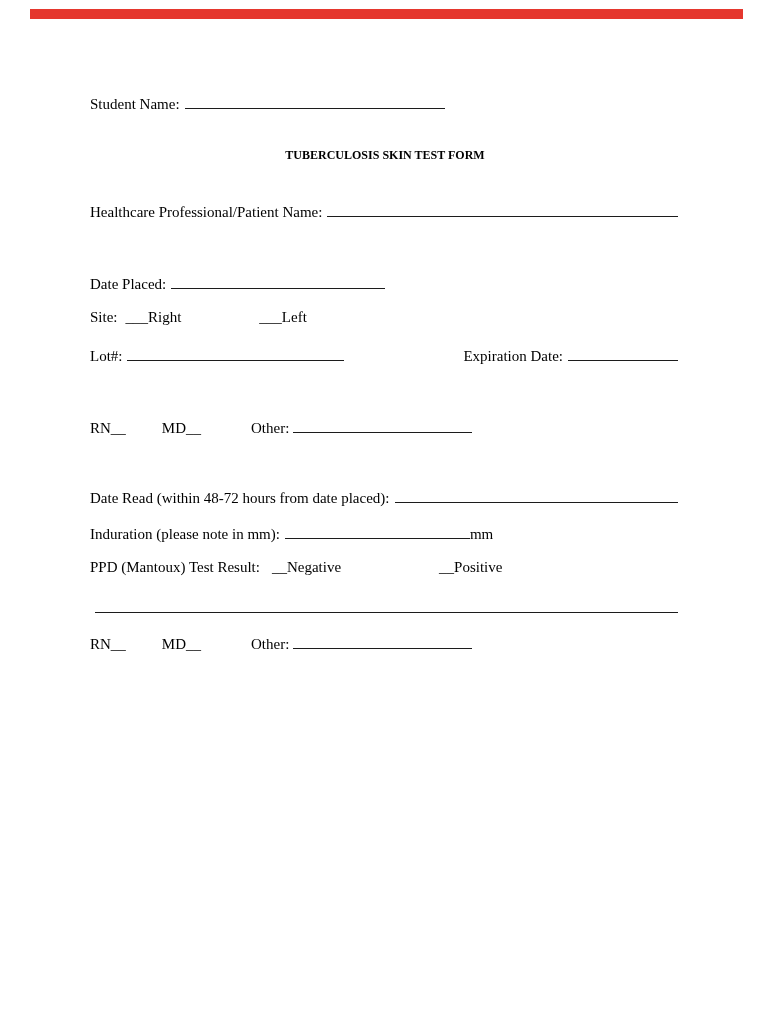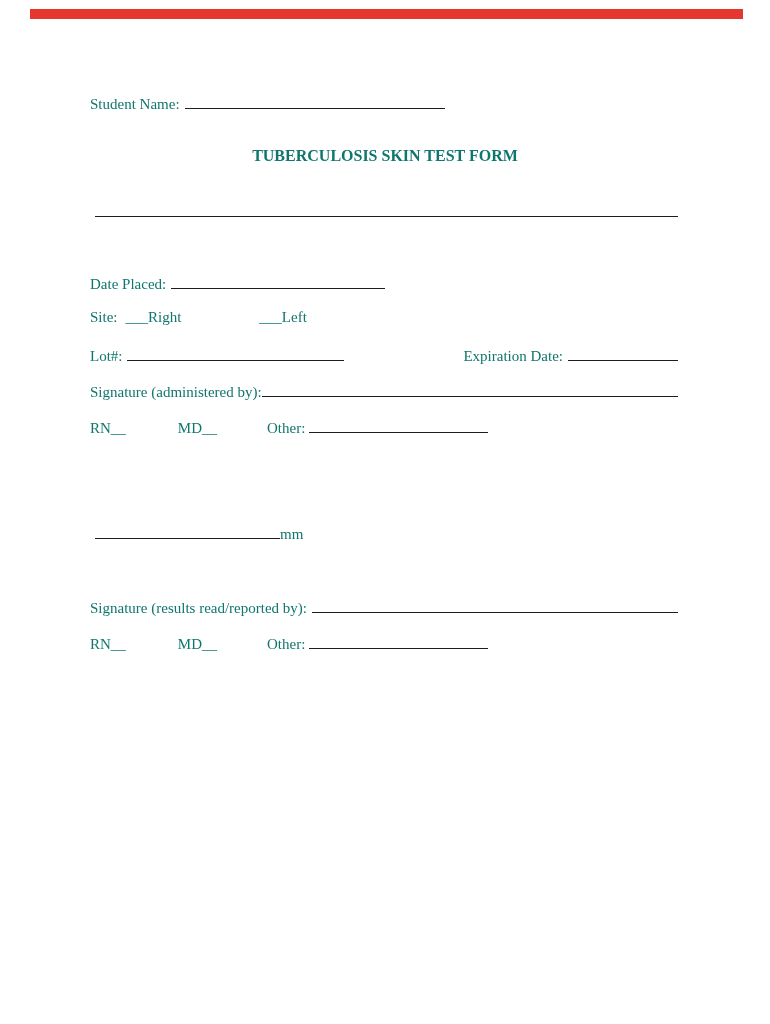--- a/index.html
+++ b/index.html
@@ -3,21 +3,21 @@
 <meta charset="utf-8">
 <style>
   html, body { margin: 0; padding: 0; background: #ffffff; }
   .page {
     position: relative;
     width: 770px;
     height: 889px;
     background: #ffffff;
     font-family: "Liberation Serif", "DejaVu Serif", serif;
     font-size: 15px;
-    color: #0f766e;
+    color: #000000;
     overflow: hidden;
   }
   .accent-bar {
     position: absolute;
     top: 9px;
     left: 30px;
     width: 713px;
     height: 10px;
     background: #e5372e;
   }
@@ -29,38 +29,38 @@
     align-items: baseline;
     line-height: 19px;
     white-space: nowrap;
   }
   .title-row {
     position: absolute;
     left: 0;
     right: 0;
     text-align: center;
     font-weight: bold;
-    font-size: 16px;
+    font-size: 12px;
     line-height: 19px;
   }
   .lbl { white-space: pre; }
   .blank {
     display: inline-block;
     border-bottom: 1px solid #1c1c1c;
     height: 16px;
     vertical-align: -3px;
     flex: 0 0 auto;
   }
   .blank.grow { flex: 1 1 auto; }
   .ml4  { margin-left: 4px; }
   .ml5  { margin-left: 5px; }
   .ml12 { margin-left: 12px; }
   .ml18 { margin-left: 8px; }
   .ml50 { margin-left: 50px; }
-  .ml52 { margin-left: 52px; }
+  .ml52 { margin-left: 36px; }
   .ml78 { margin-left: 78px; }
   .ml98 { margin-left: 98px; }
   .mlauto { margin-left: auto; }
   .w110 { width: 110px; }
   .w179 { width: 179px; }
   .w185 { width: 185px; }
   .w214 { width: 214px; }
   .w217 { width: 217px; }
   .w260 { width: 260px; }
 </style>
@@ -72,20 +72,21 @@
   <div class="accent-bar" style="background: rgb(229, 55, 46);"></div>
 
   <div class="row" style="top:92px">
     <span class="lbl">Student Name:</span>
     <span class="blank w260 ml5"></span>
   </div>
 
   <div class="title-row" style="top:146px">TUBERCULOSIS SKIN TEST FORM</div>
 
   <div class="row" style="top:200px">
+    <span class="lbl">Healthcare Professional/Patient Name:</span>
     <span class="blank grow ml5"></span>
   </div>
 
 
   <div class="row" style="top:272px">
     <span class="lbl">Date Placed:</span>
     <span class="blank w214 ml5"></span>
   </div>
 
   <div class="row" style="top:308px">
@@ -94,41 +95,46 @@
     <span class="lbl ml78">___Left</span>
   </div>
 
   <div class="row" style="top:344px">
     <span class="lbl">Lot#:</span>
     <span class="blank w217 ml4"></span>
     <span class="lbl mlauto">Expiration Date:</span>
     <span class="blank w110 ml5"></span>
   </div>
 
-  <div class="row" style="top:380px">
-    <span class="lbl">Signature (administered by):</span>
-    <span class="blank grow"></span>
-  </div>
 
   <div class="row" style="top:416px">
     <span class="lbl">RN__</span>
     <span class="lbl ml52">MD__</span>
     <span class="lbl ml50">Other:</span>
     <span class="blank w179 ml4"></span>
   </div>
 
+  <div class="row" style="top:486px">
+    <span class="lbl">Date Read (within 48-72 hours from date placed):</span>
+    <span class="blank grow ml5"></span>
+  </div>
 
   <div class="row" style="top:522px">
+    <span class="lbl">Induration (please note in mm):</span>
     <span class="blank w185 ml5"></span>
     <span class="lbl">mm</span>
   </div>
 
+  <div class="row" style="top:558px">
+    <span class="lbl">PPD (Mantoux) Test Result:</span>
+    <span class="lbl ml12">__Negative</span>
+    <span class="lbl ml98">__Positive</span>
+  </div>
 
   <div class="row" style="top:596px">
-    <span class="lbl">Signature (results read/reported by):</span>
     <span class="blank grow ml5"></span>
   </div>
 
   <div class="row" style="top:632px">
     <span class="lbl">RN__</span>
     <span class="lbl ml52">MD__</span>
     <span class="lbl ml50">Other:</span>
     <span class="blank w179 ml4"></span>
   </div>
 

